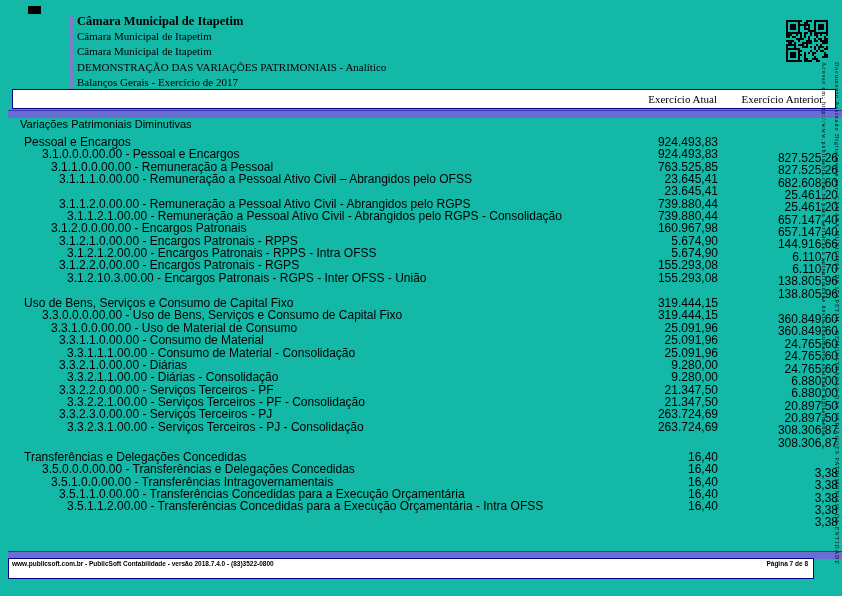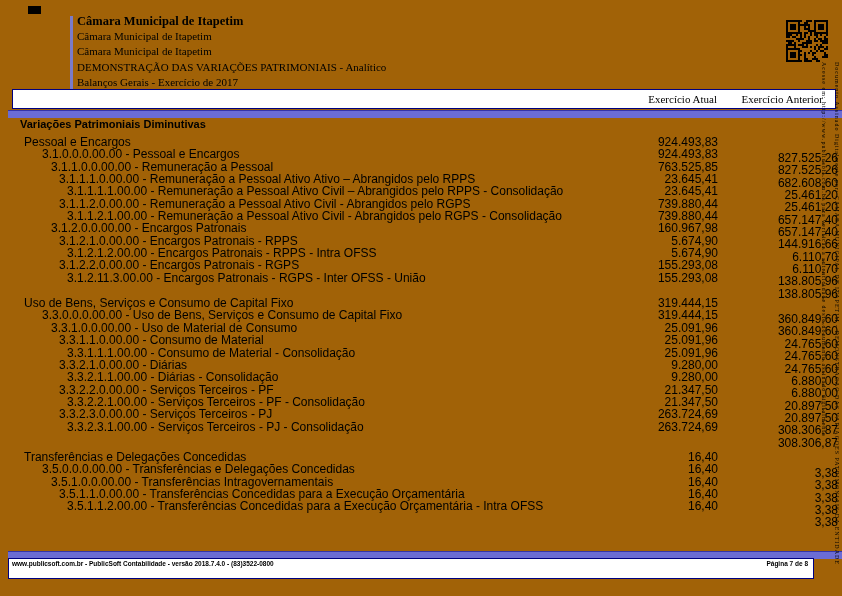--- a/index.html
+++ b/index.html
@@ -1,16 +1,16 @@
 <!DOCTYPE html>
 <html><head>
 <meta charset="utf-8">
 <style>
   html,body{margin:0;padding:0;background:#e8e8e8;}
-  .page{position:relative;width:842px;height:596px;background:#a16207;overflow:hidden;
+  .page{position:relative;width:842px;height:596px;background:#14b8a6;overflow:hidden;
         font-family:"Liberation Sans",sans-serif;color:#000;}
   
   .corner-mark{position:absolute;left:28px;top:6px;width:13px;height:8px;background:#000;}
   
   .hdr-rule{position:absolute;left:70px;top:16px;width:3px;height:77px;background:#7b7bc8;}
   .hdr-text{position:absolute;left:77px;top:14px;font-family:"Liberation Serif",serif;
             font-size:11px;line-height:15.2px;white-space:nowrap;}
   .hdr-line1{font-weight:bold;font-size:12.5px;}
   
   .qr{position:absolute;left:786px;top:20px;width:42px;height:42px;display:grid;
@@ -23,21 +23,21 @@
   .colhead-box span{position:absolute;top:3px;font-family:"Liberation Serif",serif;
                     font-size:11px;white-space:nowrap;}
   .col-atual{right:118px;}
   .col-anterior{right:12px;}
   
   .accent-bar{position:absolute;left:8px;width:834px;height:7px;background:#6b6cd4;
               border-top:1px solid #3434a8;}
   .accent-bar.top{top:110px;}
   .accent-bar.bottom{top:551px;}
   
-  .section-header{position:absolute;left:20px;top:118px;font-size:11px;font-weight:bold;text-align:right;}
+  .section-header{position:absolute;left:20px;top:118px;font-size:11px;font-weight:normal;text-align:right;}
   
   .tbl{position:absolute;left:8px;top:136px;width:834px;}
   .sect{margin:0;}
   .sect + .sect{margin-top:13px;}
   .sect.last{margin-top:18px;}
   .row{position:relative;height:12.35px;font-size:12px;line-height:12.35px;white-space:nowrap;}
   .lbl{display:inline-block;}
   .lv0{padding-left:16px;}
   .lv1{padding-left:34px;}
   .lv2{padding-left:43px;}
@@ -526,29 +526,29 @@
 
   <div class="accent-bar top"></div>
 
   <div class="section-header">Variações Patrimoniais Diminutivas</div>
 
   <div class="tbl" id="table-body">
       <div class="sect">
         <div class="row"><span class="lbl lv0">Pessoal e Encargos</span><span class="v1">924.493,83</span><span class="v2">827.525,26</span></div>
         <div class="row"><span class="lbl lv1">3.1.0.0.0.00.00 - Pessoal e Encargos</span><span class="v1">924.493,83</span><span class="v2">827.525,26</span></div>
         <div class="row"><span class="lbl lv2">3.1.1.0.0.00.00 - Remuneração a Pessoal</span><span class="v1">763.525,85</span><span class="v2">682.608,60</span></div>
-        <div class="row"><span class="lbl lv3">3.1.1.1.0.00.00 - Remuneração a Pessoal Ativo Ativo – Abrangidos pelo RPPS</span><span class="v1">23.645,41</span><span class="v2">25.461,20</span></div>
-        <div class="row"><span class="lbl lv4">3.1.1.1.1.00.00 - Remuneração a Pessoal Ativo Civil – Abrangidos pelo RPPS - Consolidação</span><span class="v1">23.645,41</span><span class="v2">25.461,20</span></div>
+        <div class="row"><span class="lbl lv3">3.1.1.1.0.00.00 - Remuneração a Pessoal Ativo Civil – Abrangidos pelo OFSS</span><span class="v1">23.645,41</span><span class="v2">25.461,20</span></div>
+        <div class="row"><span class="v1">23.645,41</span><span class="v2">25.461,20</span></div>
         <div class="row"><span class="lbl lv3">3.1.1.2.0.00.00 - Remuneração a Pessoal Ativo Civil - Abrangidos pelo RGPS</span><span class="v1">739.880,44</span><span class="v2">657.147,40</span></div>
         <div class="row"><span class="lbl lv4">3.1.1.2.1.00.00 - Remuneração a Pessoal Ativo Civil - Abrangidos pelo RGPS - Consolidação</span><span class="v1">739.880,44</span><span class="v2">657.147,40</span></div>
         <div class="row"><span class="lbl lv2">3.1.2.0.0.00.00 - Encargos Patronais</span><span class="v1">160.967,98</span><span class="v2">144.916,66</span></div>
         <div class="row"><span class="lbl lv3">3.1.2.1.0.00.00 - Encargos Patronais - RPPS</span><span class="v1">5.674,90</span><span class="v2">6.110,70</span></div>
         <div class="row"><span class="lbl lv4">3.1.2.1.2.00.00 - Encargos Patronais - RPPS - Intra OFSS</span><span class="v1">5.674,90</span><span class="v2">6.110,70</span></div>
         <div class="row"><span class="lbl lv3">3.1.2.2.0.00.00 - Encargos Patronais - RGPS</span><span class="v1">155.293,08</span><span class="v2">138.805,96</span></div>
-        <div class="row"><span class="lbl lv4">3.1.2.11.3.00.00 - Encargos Patronais - RGPS - Inter OFSS - União</span><span class="v1">155.293,08</span><span class="v2">138.805,96</span></div>
+        <div class="row"><span class="lbl lv4">3.1.2.10.3.00.00 - Encargos Patronais - RGPS - Inter OFSS - União</span><span class="v1">155.293,08</span><span class="v2">138.805,96</span></div>
       </div>
       <div class="sect">
         <div class="row"><span class="lbl lv0">Uso de Bens, Serviços e Consumo de Capital Fixo</span><span class="v1">319.444,15</span><span class="v2">360.849,60</span></div>
         <div class="row"><span class="lbl lv1">3.3.0.0.0.00.00 - Uso de Bens, Serviços e Consumo de Capital Fixo</span><span class="v1">319.444,15</span><span class="v2">360.849,60</span></div>
         <div class="row"><span class="lbl lv2">3.3.1.0.0.00.00 - Uso de Material de Consumo</span><span class="v1">25.091,96</span><span class="v2">24.765,60</span></div>
         <div class="row"><span class="lbl lv3">3.3.1.1.0.00.00 - Consumo de Material</span><span class="v1">25.091,96</span><span class="v2">24.765,60</span></div>
         <div class="row"><span class="lbl lv4">3.3.1.1.1.00.00 - Consumo de Material - Consolidação</span><span class="v1">25.091,96</span><span class="v2">24.765,60</span></div>
         <div class="row"><span class="lbl lv3">3.3.2.1.0.00.00 - Diárias</span><span class="v1">9.280,00</span><span class="v2">6.880,00</span></div>
         <div class="row"><span class="lbl lv4">3.3.2.1.1.00.00 - Diárias - Consolidação</span><span class="v1">9.280,00</span><span class="v2">6.880,00</span></div>
         <div class="row"><span class="lbl lv3">3.3.2.2.0.00.00 - Serviços Terceiros - PF</span><span class="v1">21.347,50</span><span class="v2">20.897,50</span></div>

